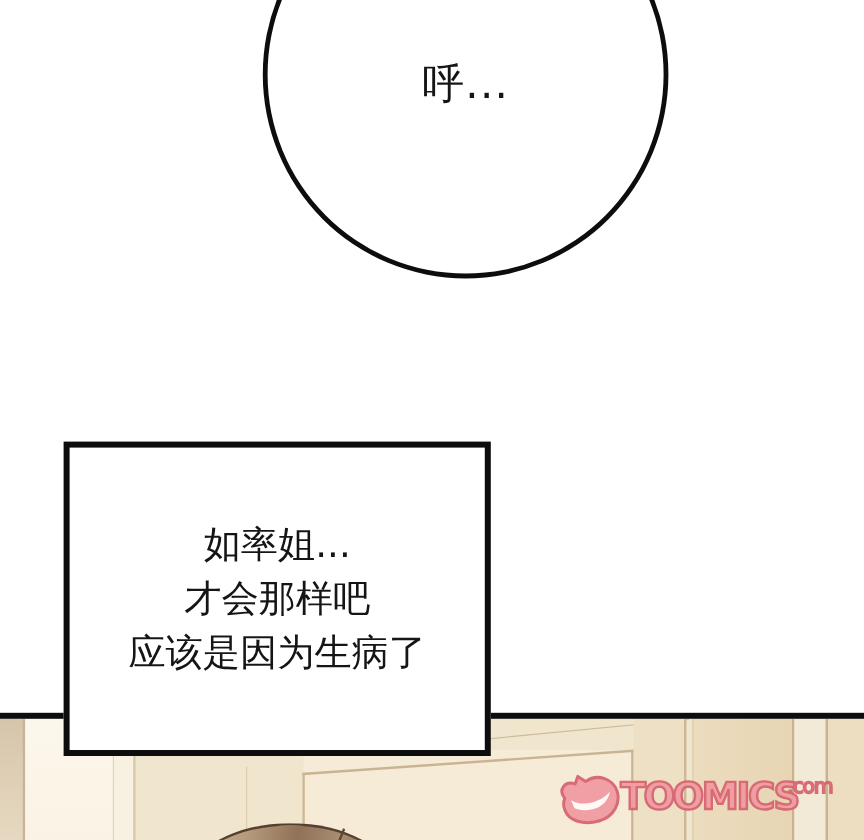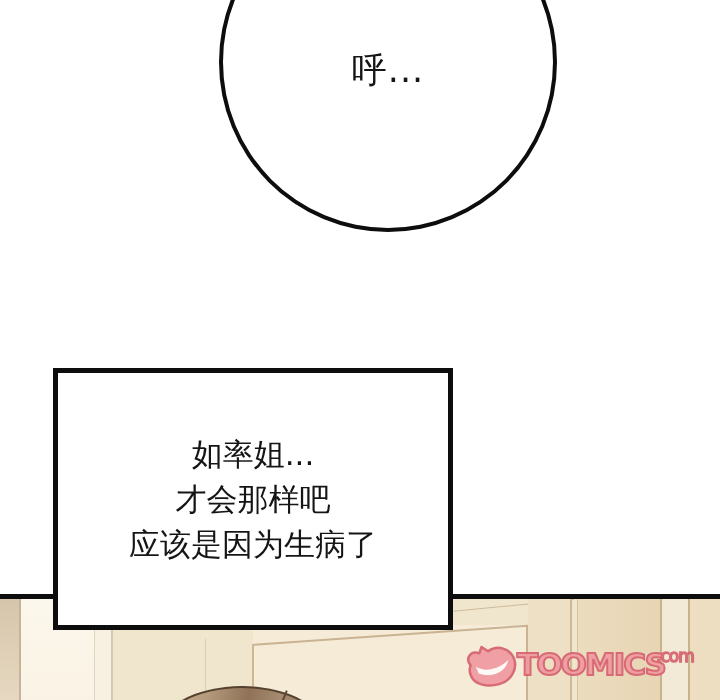--- a/index.html
+++ b/index.html
@@ -43,21 +43,21 @@
     height: 5px;
     background: #0d0d0d;
     z-index: 1;
   }
 
   
   .speech-box {
     position: absolute;
     left: 53px;
     top: 368px;
-    width: 400px;
+    width: 356px;
     height: 262px;
     box-sizing: border-box;
     background: #ffffff;
     border: 5px solid #0d0d0d;
     display: flex;
     flex-direction: column;
     align-items: center;
     justify-content: center;
     z-index: 3;
   }

